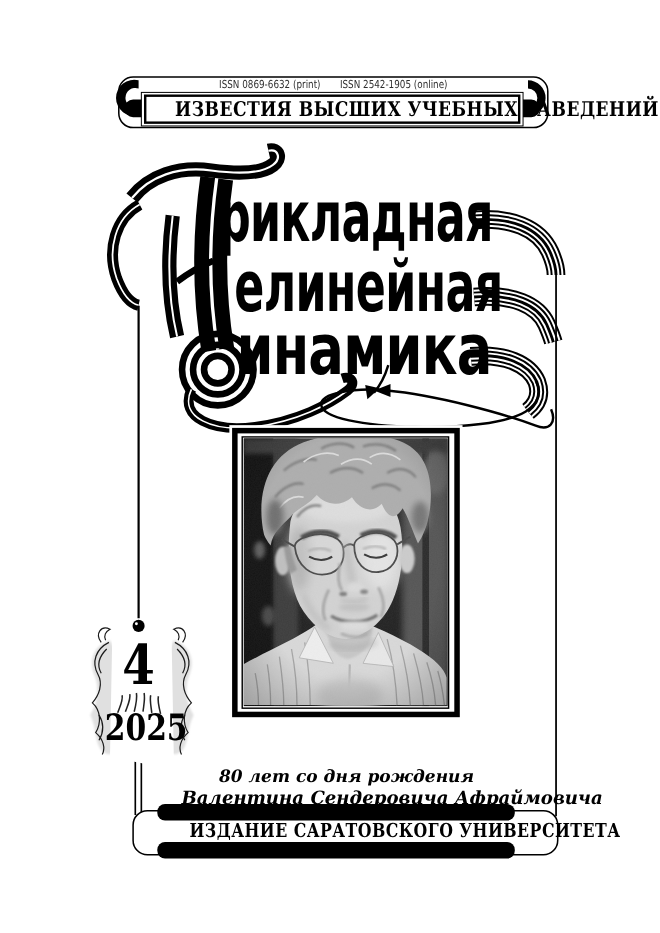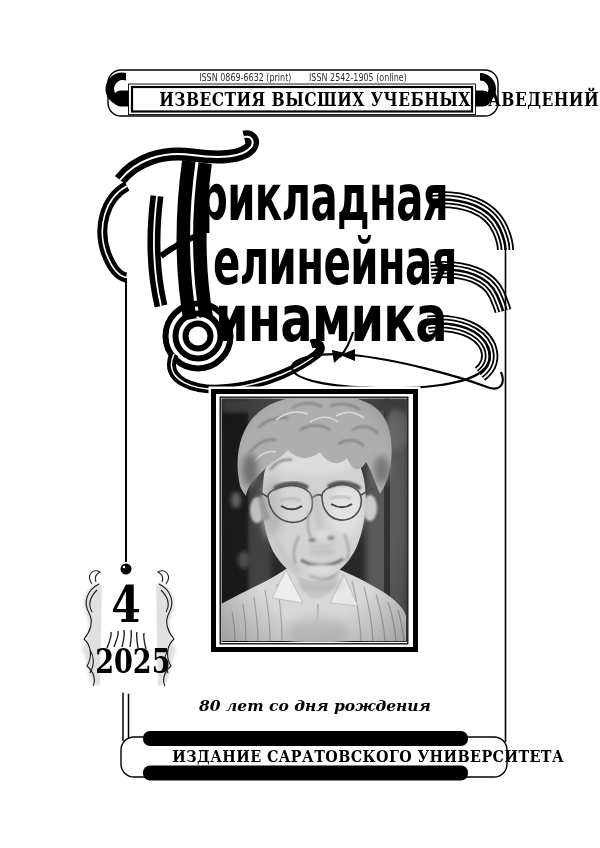--- a/index.html
+++ b/index.html
@@ -264,15 +264,16 @@
   <div class="t izv center">ИЗВЕСТИЯ ВЫСШИХ УЧЕБНЫХ ЗАВЕДЕНИЙ</div>
 
   <div class="t word w1">рикладная</div>
   <div class="t word w2">елинейная</div>
   <div class="t word w3">инамика</div>
 
   <div class="t issue-num center">4</div>
   <div class="t issue-year center">2025</div>
 
   <div class="t cap cap1 center">80 лет со дня рождения</div>
+  <div class="t cap cap2 center">Валентина Сендеровича Афраймовича</div>
 
   <div class="t pub center">ИЗДАНИЕ САРАТОВСКОГО УНИВЕРСИТЕТА</div>
 </div>
 
 </body></html>

